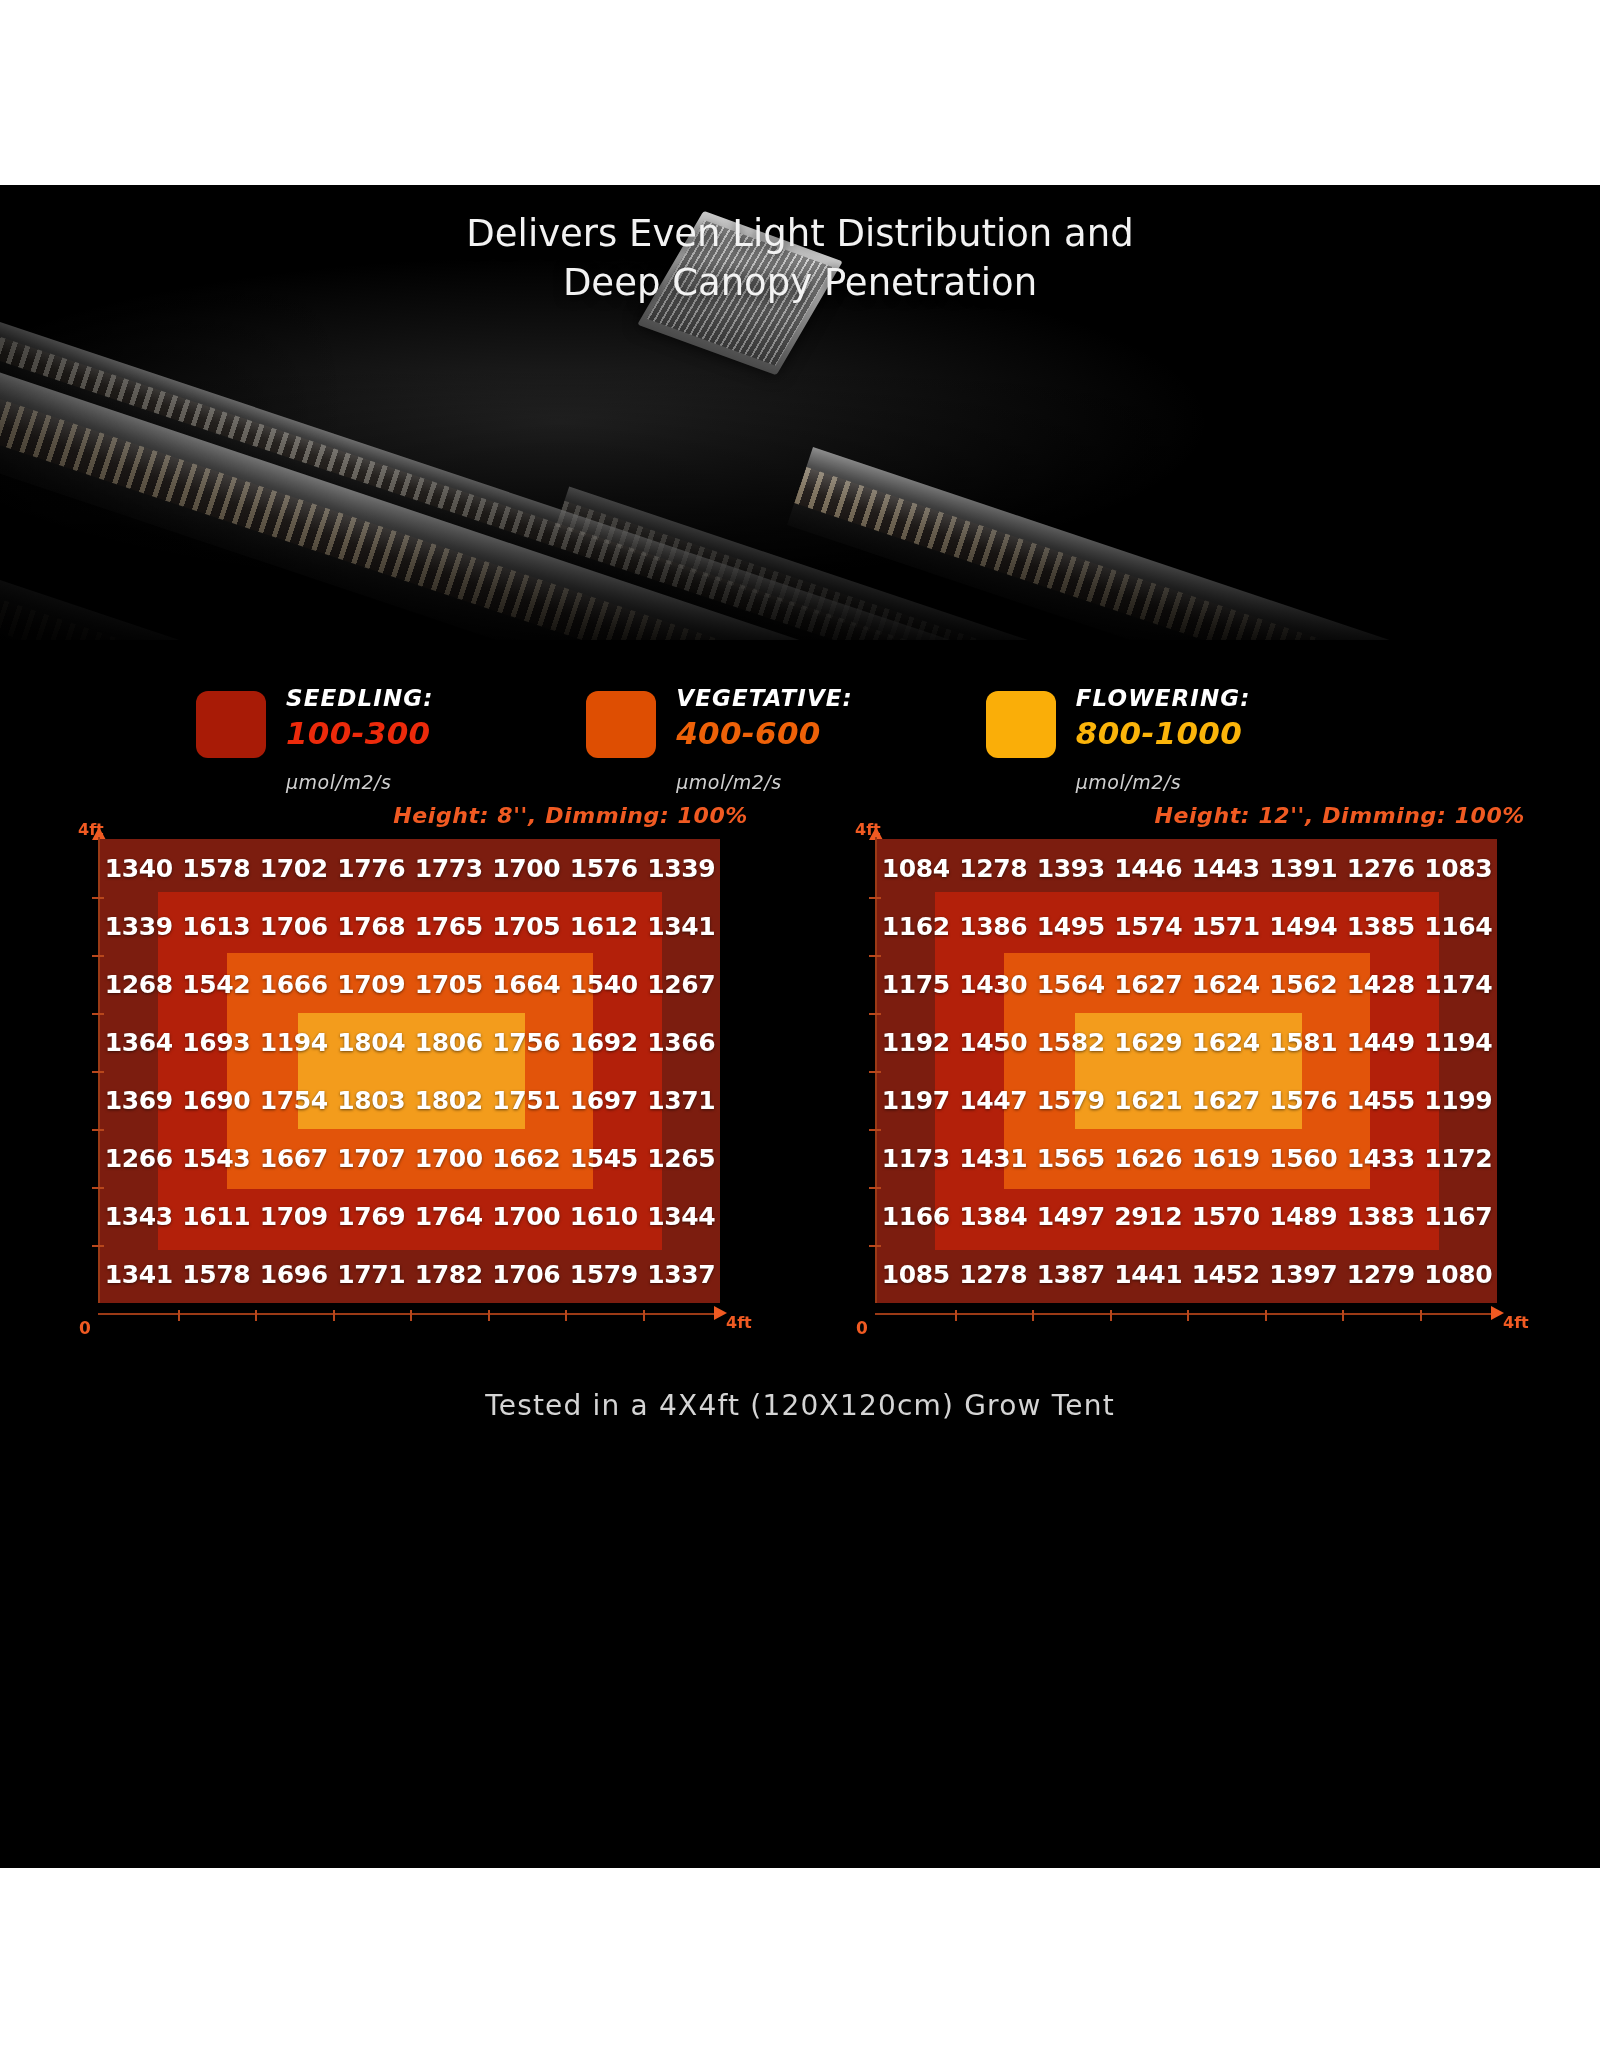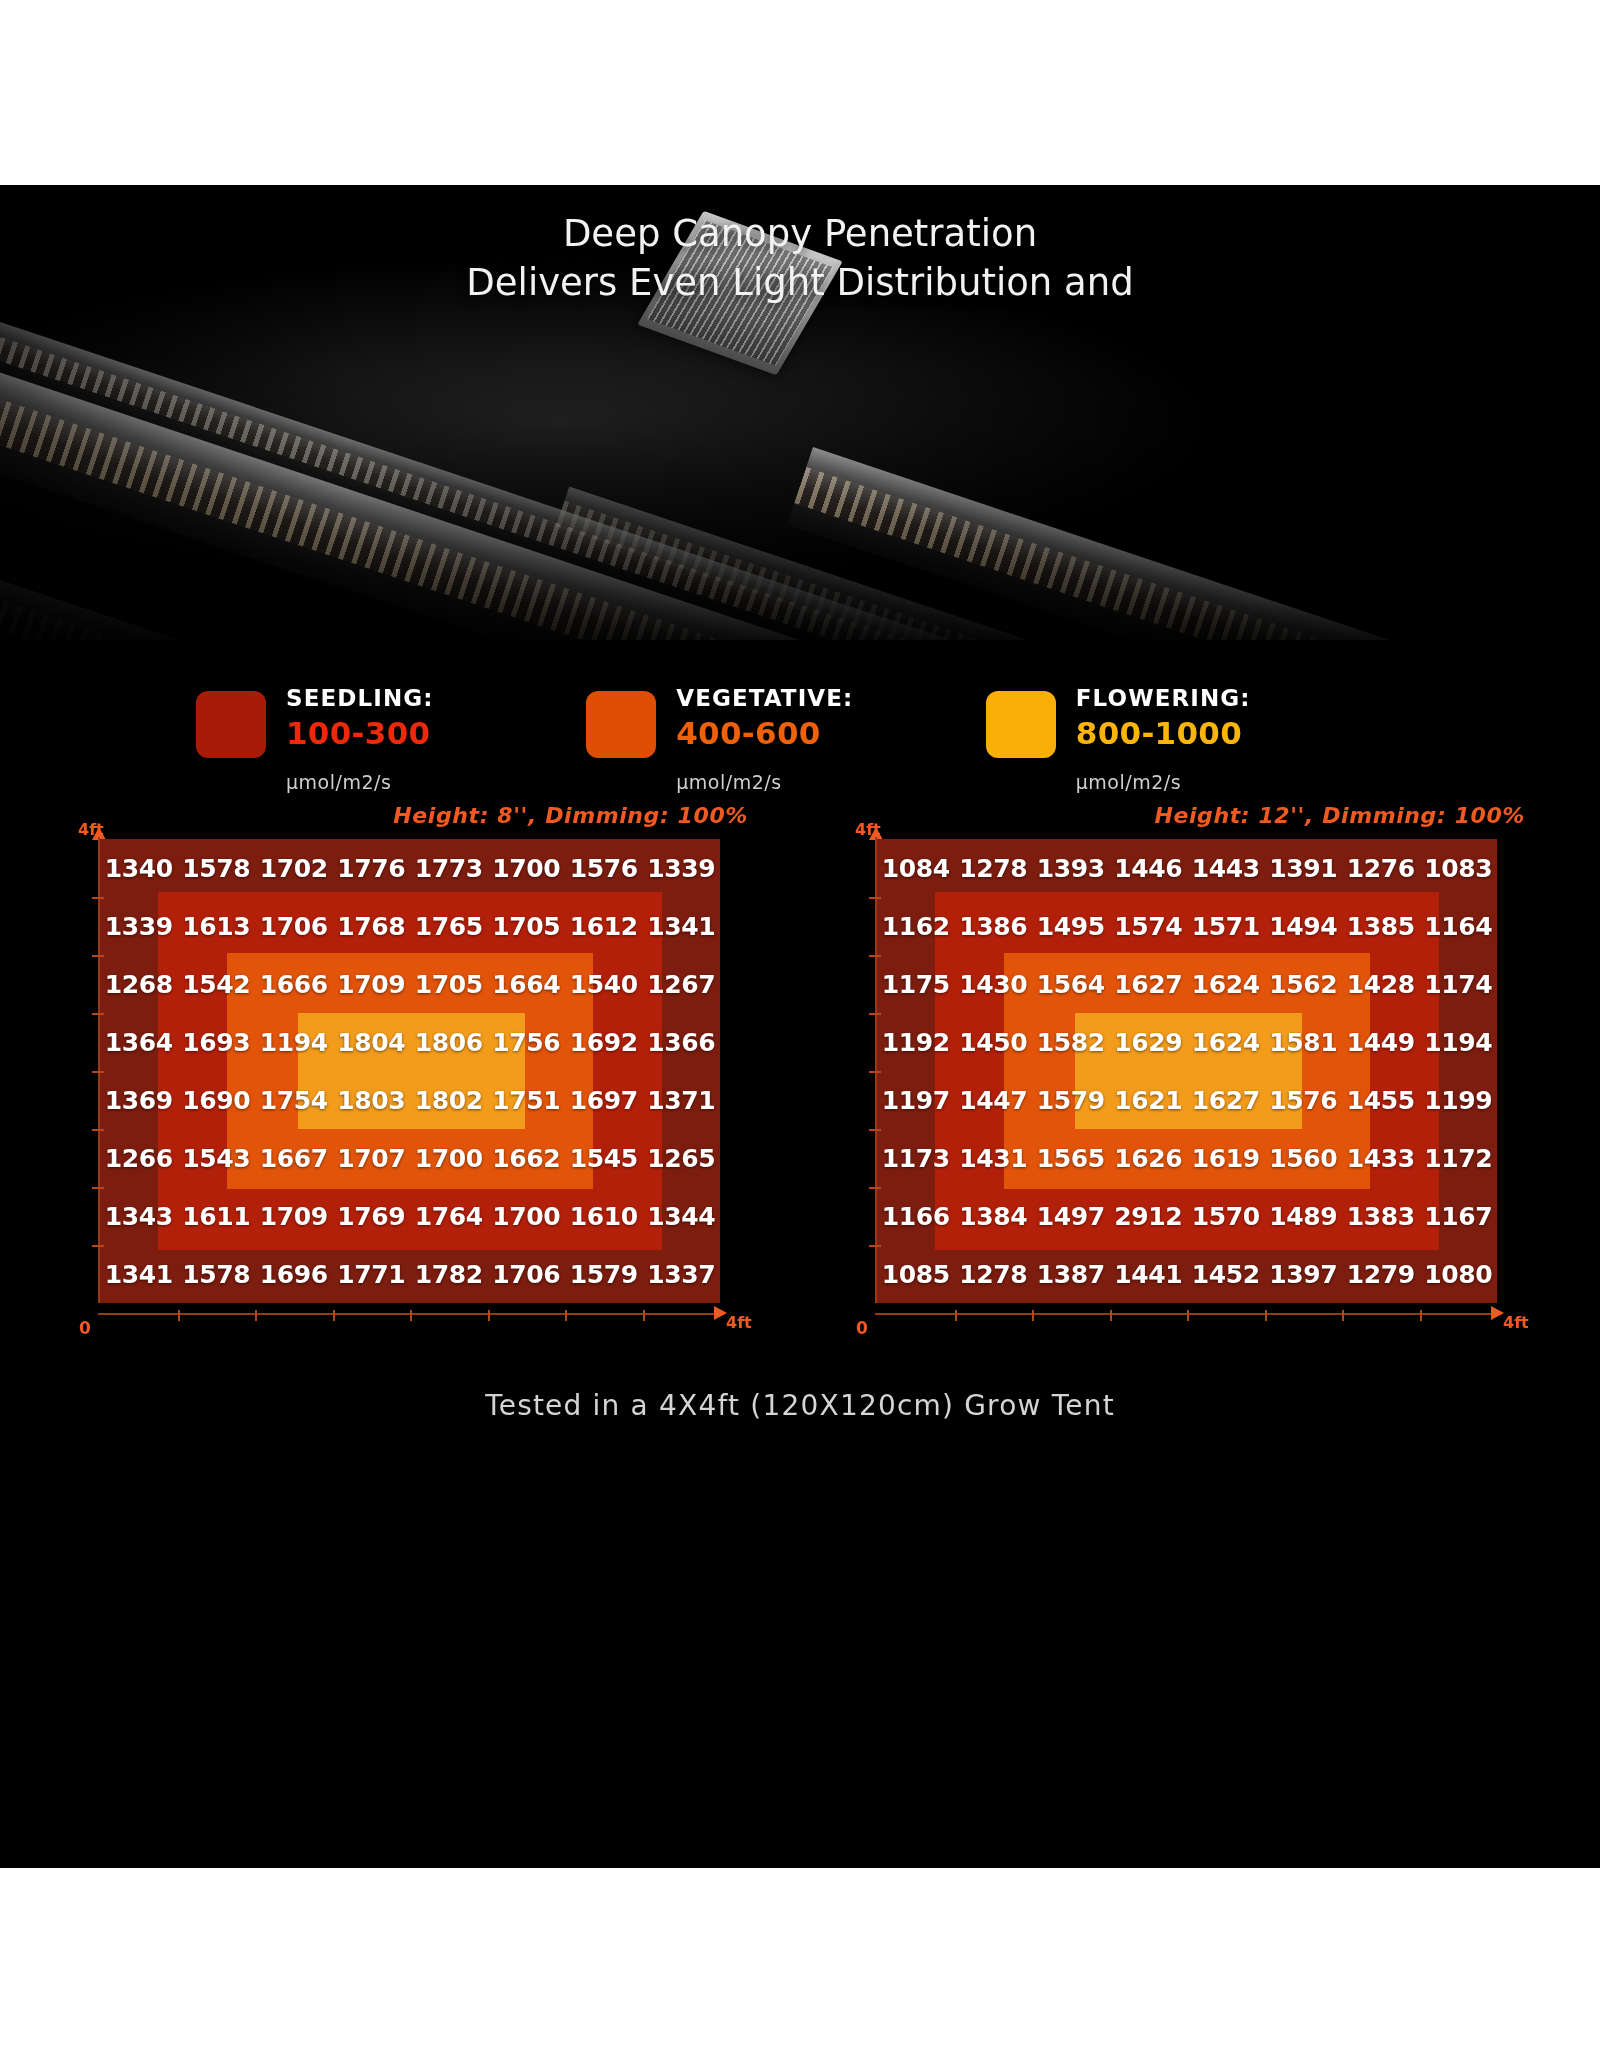--- a/index.html
+++ b/index.html
@@ -109,20 +109,21 @@
     text-shadow: 0 2px 12px rgba(0,0,0,.85);
   }
 
   
   .legend {
     position: absolute;
     left: 196px; top: 500px;
     width: 1180px;
     display: flex;
     gap: 0;
+    font-style: italic;
   }
   .legend-item { display: flex; align-items: flex-start; width: 420px; }
   .legend-item:nth-child(2) { width: 430px; }
   .swatch {
     width: 70px; height: 67px;
     border-radius: 12px;
     flex: 0 0 auto;
     margin-top: 6px;
   }
   .legend-text { margin-left: 20px; }
@@ -247,22 +248,22 @@
           <div class="leds warm"></div>
         </div>
       <div class="driver">
           <div class="fins"></div>
         </div>
       <div class="hero-fade"></div>
     </div>
 
     <div class="titles">
       <div class="subtitle">
+        <div>Delivers Even Light Distribution and</div>
         <div>Deep Canopy Penetration</div>
-        <div>Delivers Even Light Distribution and</div>
       </div>
     </div>
 
     <div class="legend">
 
       <div class="legend-item">
         <div class="swatch" style="background:#a81b06"></div>
         <div class="legend-text">
           <div class="legend-name">SEEDLING:</div>
           <div class="legend-range" style="color:#ec2a0b">100-300</div>

